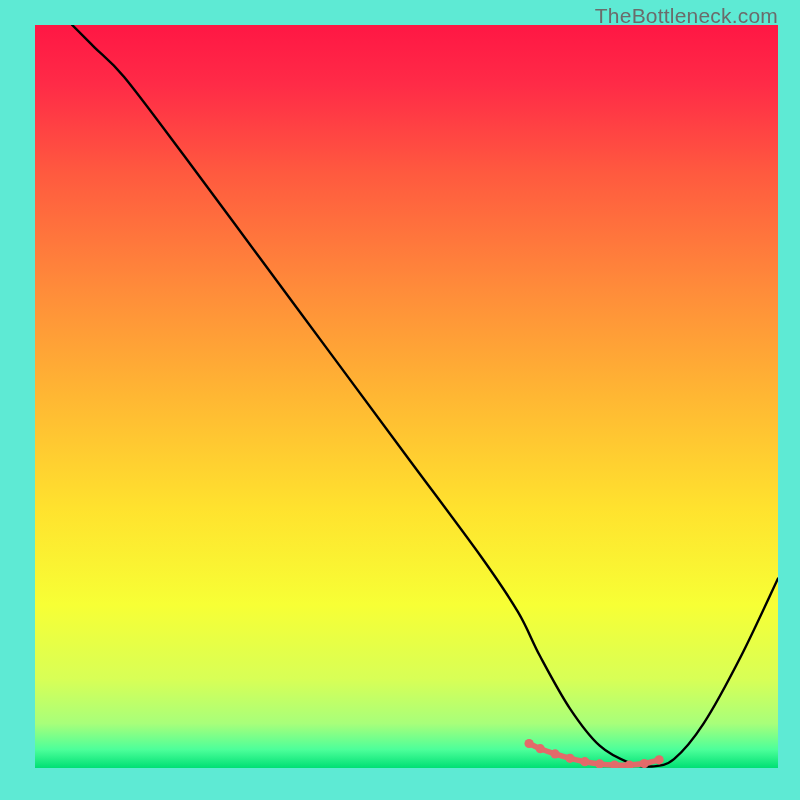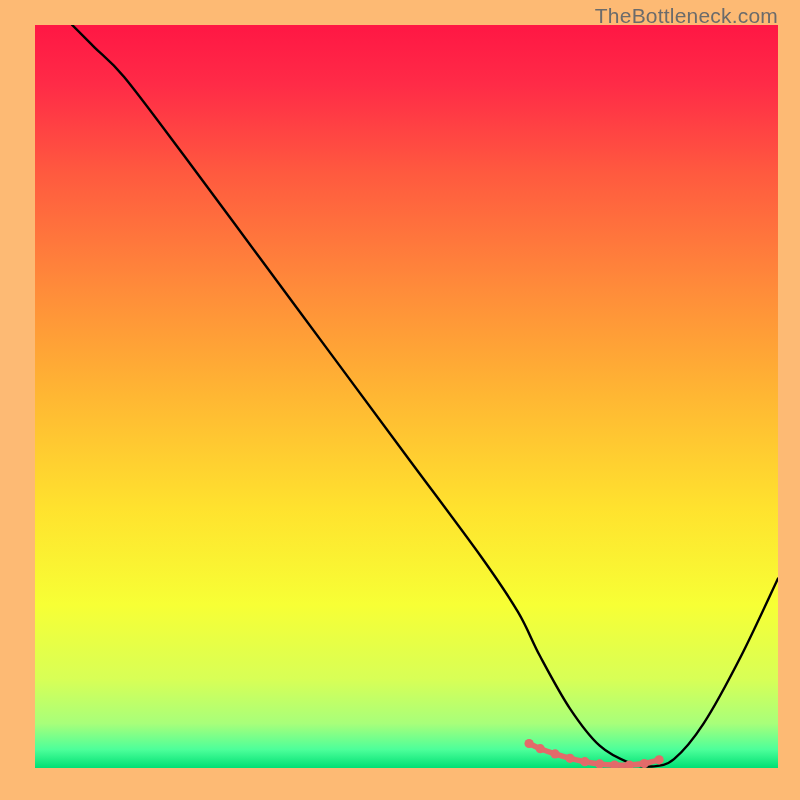--- a/index.html
+++ b/index.html
@@ -3,21 +3,21 @@
 <meta charset="utf-8">
 <style>
   * { margin: 0; padding: 0; box-sizing: border-box; }
   html, body { width: 800px; height: 800px; overflow: hidden; }
   body { background: #000; font-family: Arial, sans-serif; }
 
   .frame {
     position: absolute;
     left: 0; top: 0;
     width: 800px; height: 800px;
-    background: #fdba74;
+    background: #5eead4;
     padding-left: 14px;
   }
 
   .plot-area {
     position: absolute;
     left: 35px;
     top: 25px;
     width: 743px;
     height: 743px;
   }

